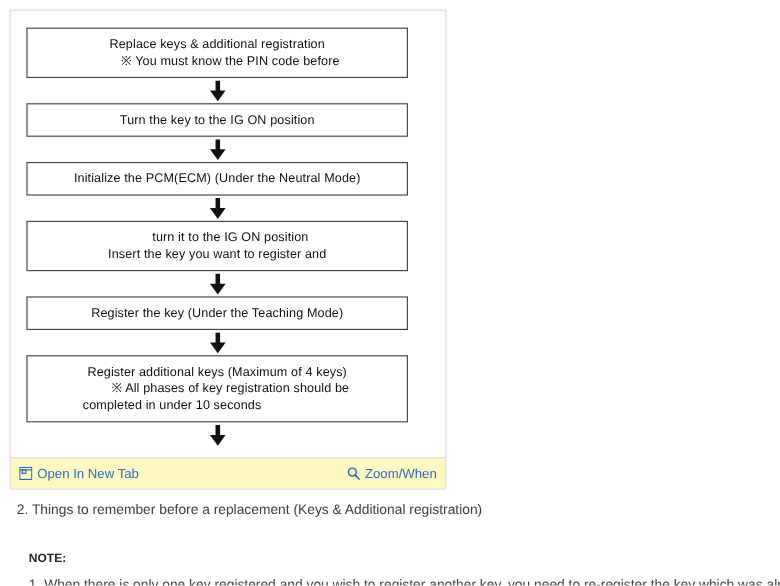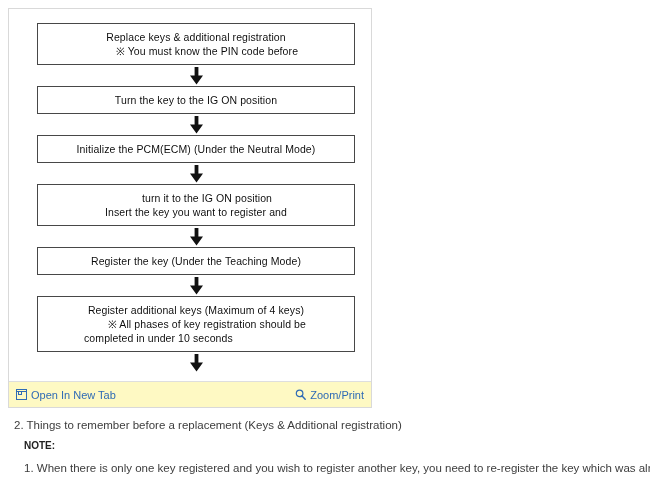--- a/index.html
+++ b/index.html
@@ -32,21 +32,21 @@
     left: 0;
     top: 0;
     right: 0;
     height: 372px;
     background: #ffffff;
     overflow: hidden;
   }
 
   .flow-stack {
     position: absolute;
-    left: 28px;
+    left: 13px;
     top: 14px;
     width: 318px;
   }
 
   
   .flow-box {
     border: 1px solid #4a4a4a;
     background: #ffffff;
     box-sizing: border-box;
     text-align: center;
@@ -118,21 +118,21 @@
     left: 14px;
     top: 418px;
     width: 628px;
     color: #3d3d3d;
     font-family: "Liberation Sans", sans-serif;
   }
   #section-heading {
     font-size: 11.5px;
     line-height: 15px;
     color: #3d3d3d;
-    margin: 0 0 6px 0;
+    margin: 0 0 26px 0;
     white-space: nowrap;
   }
   #note-block {
     padding-left: 10px;
   }
   #note-label {
     font-size: 10px;
     font-weight: bold;
     color: #222222;
     line-height: 14px;
@@ -220,21 +220,21 @@
       <span>Open In New Tab</span>
     </span>
 
     <span class="toolbar-link">
       <span>
         <svg width="11" height="11" viewBox="0 0 11 11">
           <circle cx="4.6" cy="4.4" r="3.3" fill="none" stroke="#2f6bb5" stroke-width="1.2"></circle>
           <line x1="7.1" y1="6.9" x2="10.2" y2="10.2" stroke="#2f6bb5" stroke-width="1.4" stroke-linecap="round"></line>
         </svg>
       </span>
-      <span>Zoom/Print</span>
+      <span>Zoom/When</span>
     </span>
   </div>
 
 </div>
 
 <div id="article-body">
   <p id="section-heading">2. Things to remember before a replacement (Keys &amp; Additional registration)</p>
 
   <div id="note-block">
     <p id="note-label">NOTE:</p>

